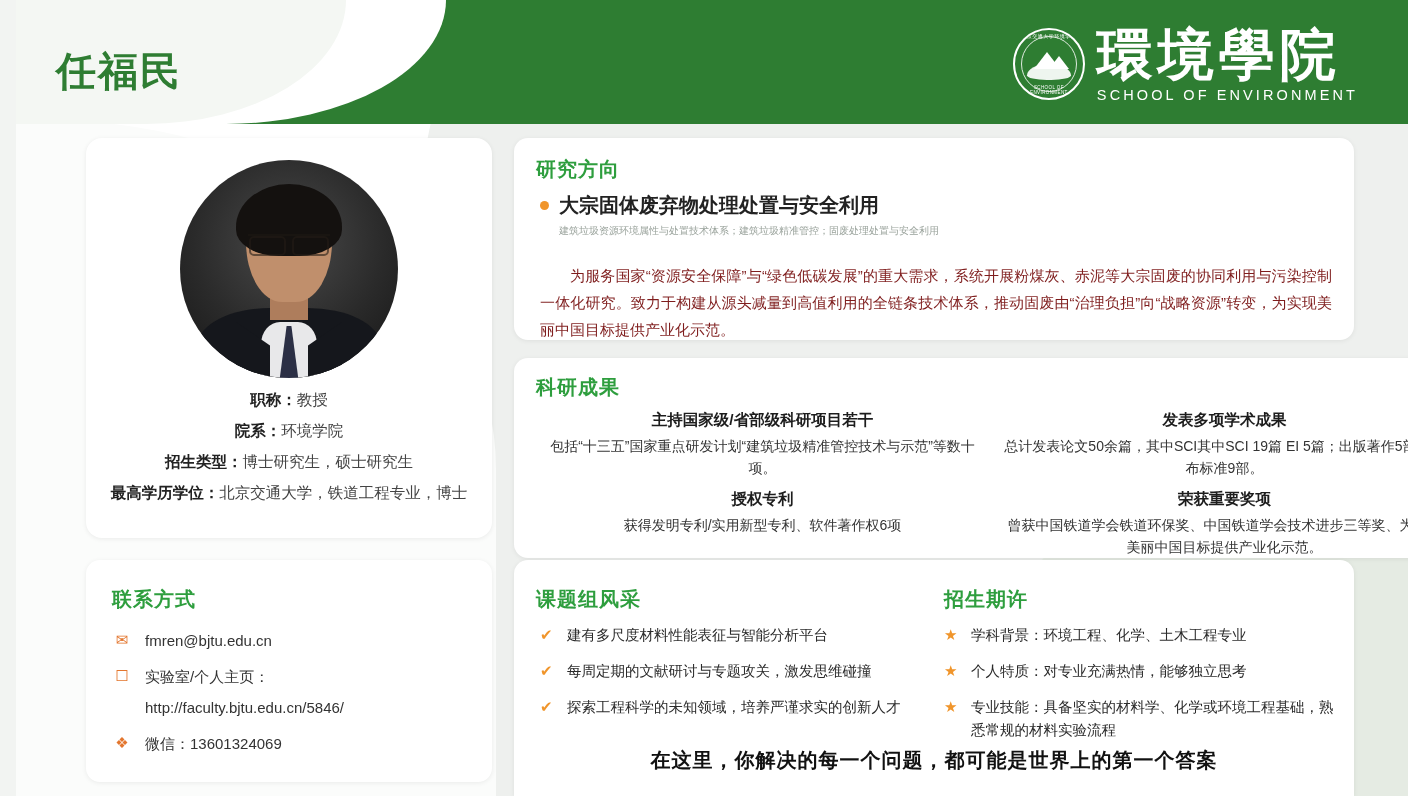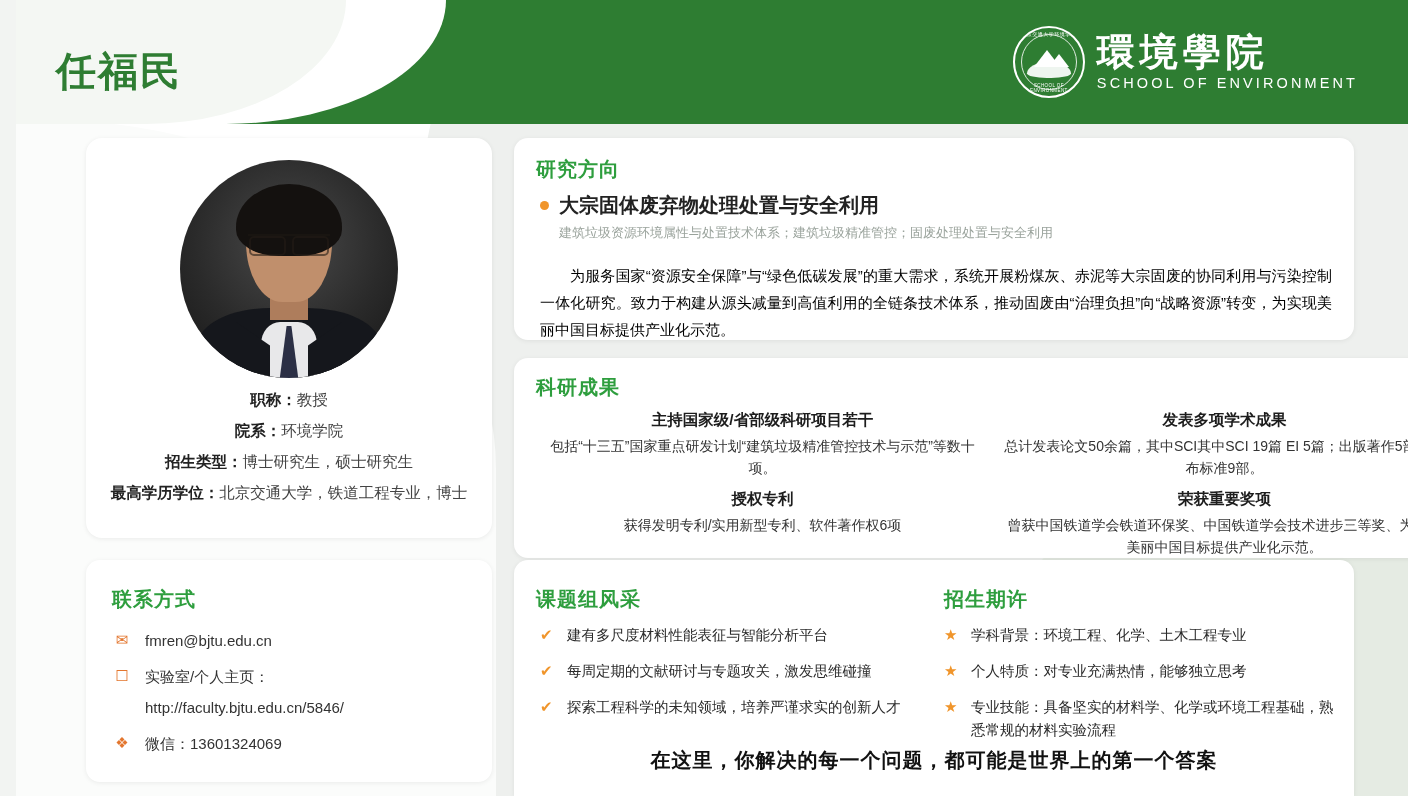--- a/index.html
+++ b/index.html
@@ -139,21 +139,21 @@
   }
   .logo-seal .ring-text-b {
     position: absolute;
     left: 0; right: 0; bottom: 3px;
     text-align: center;
     font-size: 4.5px;
     letter-spacing: .4px;
     color: #ffffff;
   }
   .logo-text-cn {
-    font-size: 38px;
+    font-size: 56px;
     font-weight: bold;
     letter-spacing: 5px;
     line-height: 1.05;
     font-family: "Liberation Serif", serif;
   }
   .logo-text-en {
     font-size: 14.5px;
     letter-spacing: 3.1px;
     margin-top: 2px;
   }
@@ -307,28 +307,28 @@
     color: #222;
     display: flex; align-items: center; gap: 10px;
   }
   .dot-orange {
     width: 9px; height: 9px; border-radius: 50%;
     background: #f0952b; flex: 0 0 9px;
   }
   .sub-line {
     position: absolute;
     left: 45px; top: 86px;
-    font-size: 13px;
+    font-size: 10px;
     color: #9aa39c;
   }
   .para {
     position: absolute;
     left: 26px; right: 22px; top: 124px;
     font-size: 15px;
-    color: #000000;
+    color: #7f1d1d;
     line-height: 27px;
     text-indent: 30px;
     text-align: justify;
   }
 
   
   #achv-card {
     left: 498px; top: 358px;
     width: 954px; height: 200px;
   }

